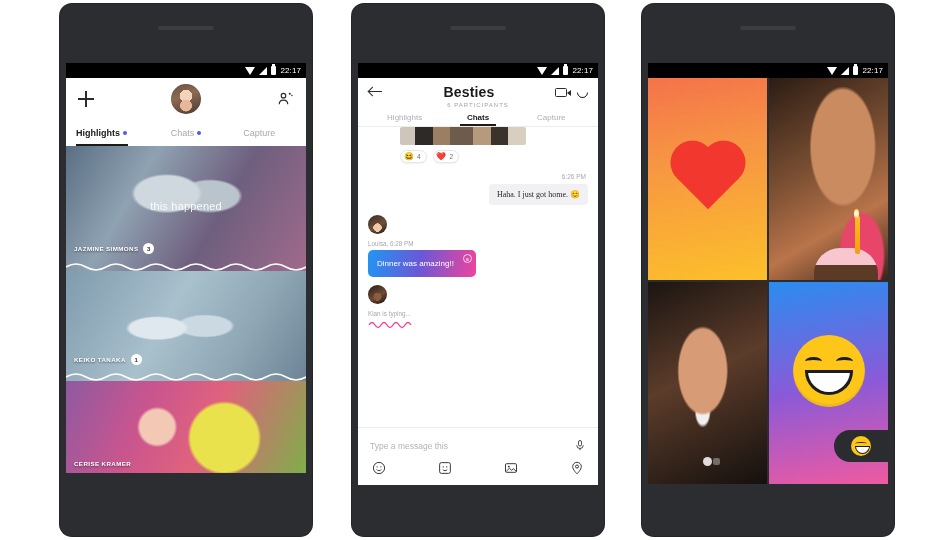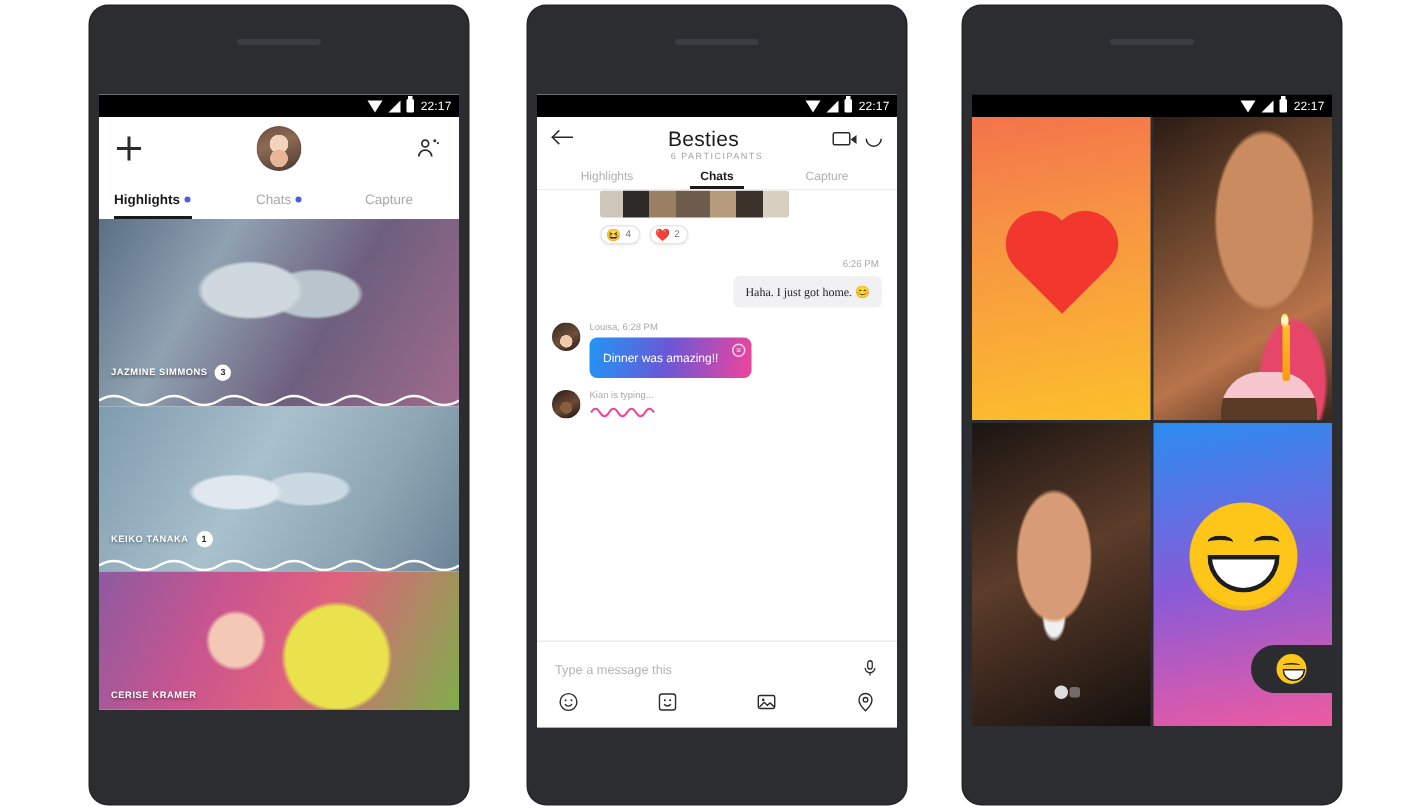--- a/index.html
+++ b/index.html
@@ -161,21 +161,21 @@
   .wavy {
     position: absolute; left: 0; width: 100%; height: 10px;
   }
 
   
   .p2-head {
     background: #ffffff;
     padding: 6px 10px 0;
   }
   .p2-headrow { display: flex; align-items: center; justify-content: space-between; }
-  .p2-title { font-size: 14px; font-weight: normal; color: #1a1a1a; letter-spacing: .2px; }
+  .p2-title { font-size: 14px; font-weight: bold; color: #1a1a1a; letter-spacing: .2px; }
   .p2-sub { text-align: center; font-size: 6px; color: #a3a3a8; letter-spacing: 1px; margin-top: 2px; }
   .icon-back { width: 15px; height: 12px; position: relative; }
   .icon-back::before {
     content: ""; position: absolute; left: 0; top: 5px; width: 14px; height: 1.4px; background: #2b2b2b;
   }
   .icon-back::after {
     content: ""; position: absolute; left: 0.5px; top: 2px;
     width: 6px; height: 6px; border-left: 1.4px solid #2b2b2b; border-bottom: 1.4px solid #2b2b2b;
     transform: rotate(45deg);
   }
@@ -227,21 +227,21 @@
   .bubble-out {
     margin-left: auto; margin-top: 4px;
     background: #f1f1f3; color: #26262b;
     border-radius: 4px;
     padding: 6px 8px;
     font-size: 8px;
     width: fit-content;
     max-width: 140px;
     font-family: Liberation Serif, serif;
   }
-  .msg-row { display: flex; gap: 6px; margin-top: 10px; }
+  .msg-row { display: flex; gap: 6px; margin-top: 10px; flex-direction: column; }
   .ava {
     width: 19px; height: 19px; border-radius: 50%; flex: none;
     box-shadow: inset 0 0 0 1px rgba(0,0,0,.08);
   }
   .ava.a1 { background:
       radial-gradient(circle at 50% 66%, #f0c9a8 0 26%, transparent 27%),
       linear-gradient(150deg,#3a2a22 0%, #6e4f3c 55%, #241b16 100%); }
   .ava.a2 { background:
       radial-gradient(circle at 50% 62%, #e0a882 0 24%, transparent 25%),
       linear-gradient(150deg,#5d3e34 0%, #a06a4e 50%, #33231d 100%); }
@@ -403,20 +403,21 @@
         </div>
       </div>
 
       <div class="p1-feed">
 
         <div class="hl-card" style="top:0; height:125px;
              background:
                radial-gradient(ellipse at 42% 38%, #cfd8de 0 16%, transparent 18%),
                radial-gradient(ellipse at 60% 40%, #b9c4cc 0 14%, transparent 16%),
                linear-gradient(120deg,#5b6f84 0%, #8fa2b2 30%, #6e5f7e 62%, #a06a8c 100%);">
+          <div class="hl-caption" style="top:54px;">this happened</div>
           <div class="hl-label" style="bottom:17px;">
             <span>JAZMINE SIMMONS</span>
             <span class="hl-count">3</span>
           </div>
           <svg class="wavy" viewBox="0 0 240 10" preserveAspectRatio="none" style="bottom:0;">
             <path d="M0,6 Q10,0 20,6 T40,6 T60,6 T80,6 T100,6 T120,6 T140,6 T160,6 T180,6 T200,6 T220,6 T240,6" fill="none" stroke="#ffffff" stroke-width="1.6"></path>
           </svg>
         </div>
 
         <div class="hl-card" style="top:125px; height:110px;

